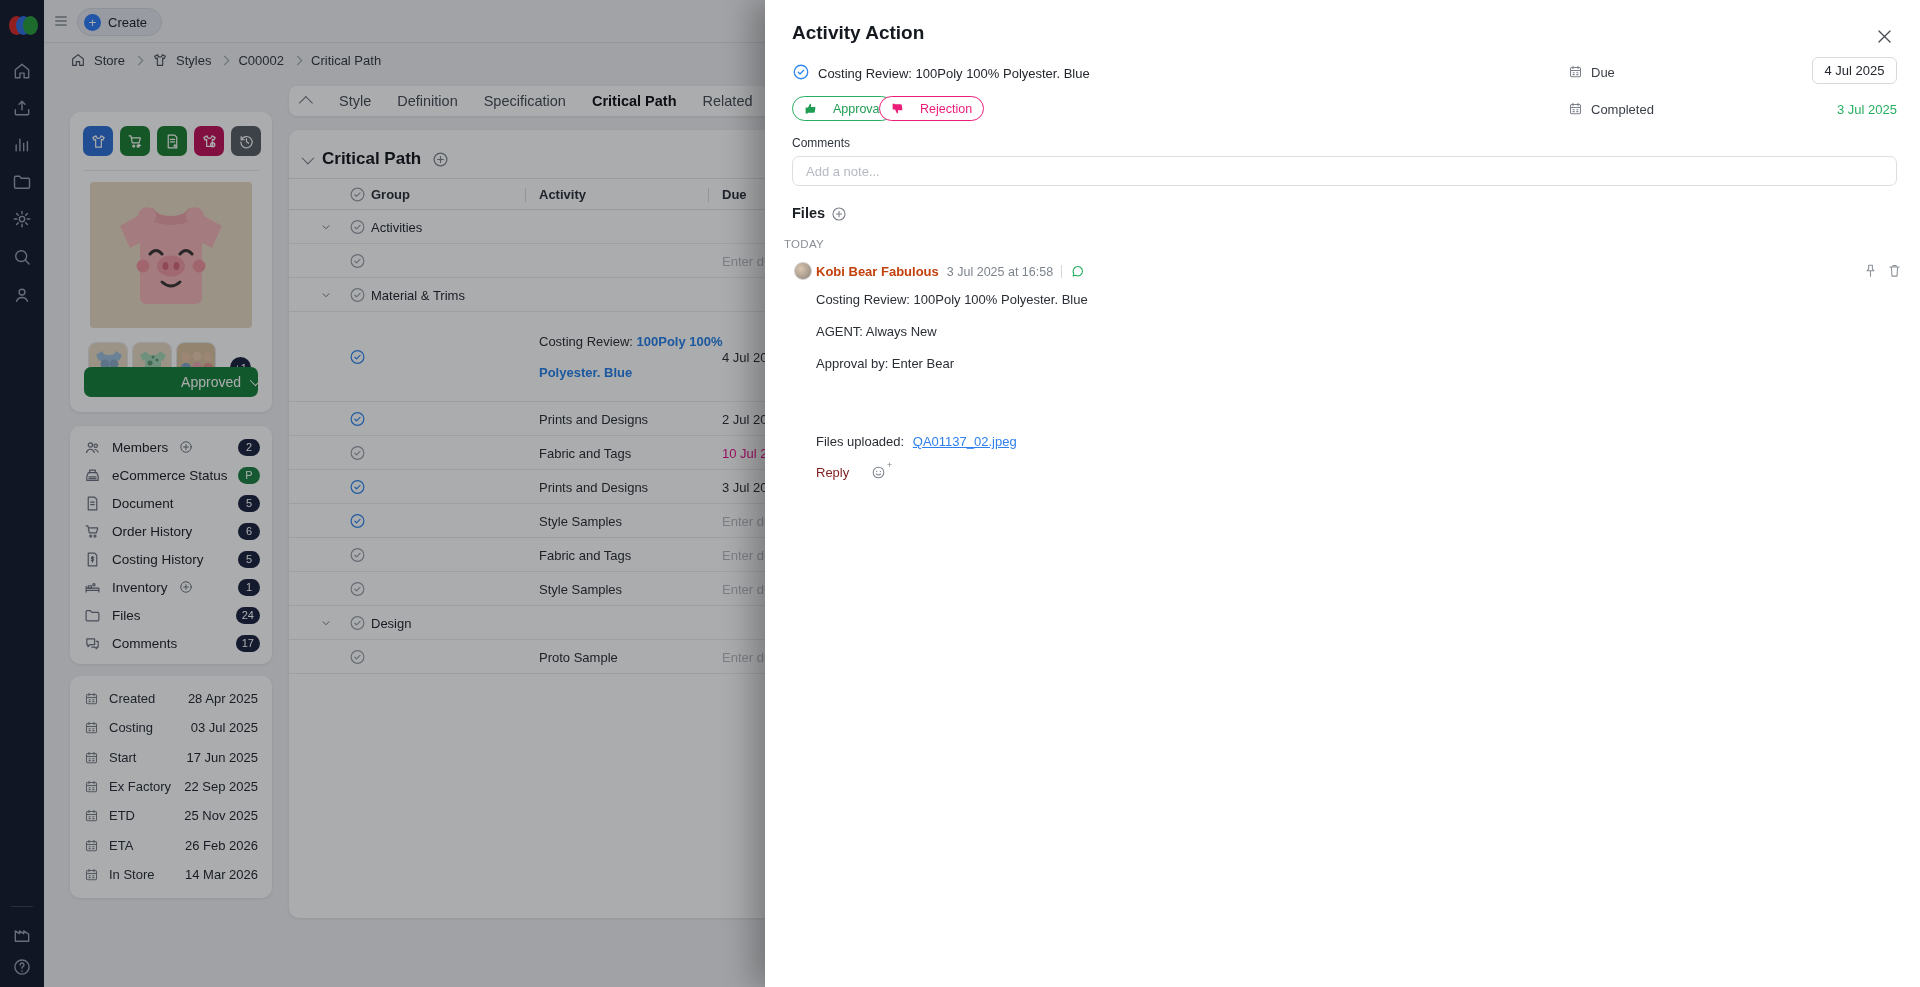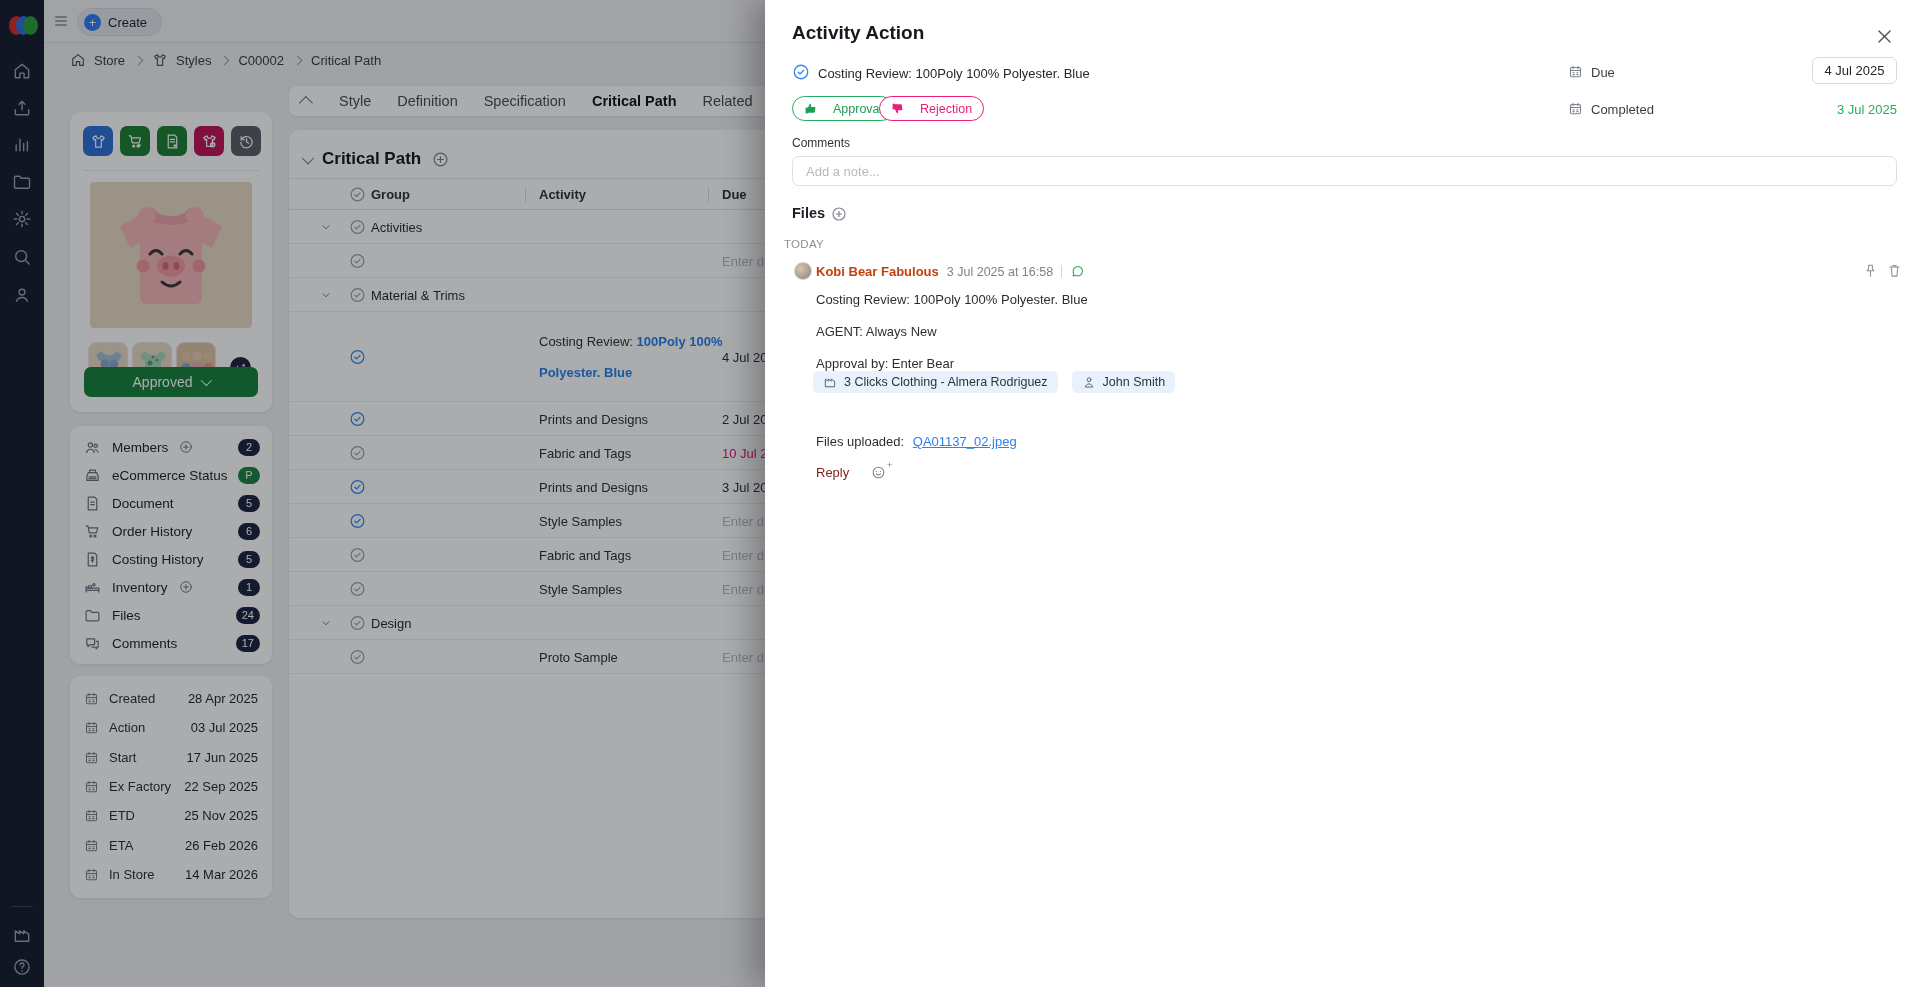--- a/index.html
+++ b/index.html
@@ -46,21 +46,21 @@
   .tb-pink { background:#c0135c; } .tb-gray { background:#585d66; }
   .tool-sep { position:absolute; left:13px; right:13px; top:58px; height:1px; background:#e8eaee; }
   .hero { position:absolute; left:20px; top:70px; width:162px; height:146px; border-radius:4px; overflow:hidden; }
   .thumbs { position:absolute; left:18px; top:230px; display:flex; gap:4px; align-items:center; }
   .thumb { width:40px; height:40px; border-radius:8px; overflow:hidden; border:1px solid #e3e5ea; }
   .more-badge { position:absolute; left:158px; top:243px; width:25px; height:25px; border-radius:50%;
                 background:#1b2340; border:2px solid #fff; color:#fff; font-size:11px;
                 display:flex; align-items:center; justify-content:center; }
   .approved-btn { position:absolute; left:14px; top:255px; width:174px; height:30px; border-radius:7px;
                   background:#17803d; color:#fff; font-size:14px; display:flex; align-items:center;
-                  justify-content:center; gap:9px; }
+                  justify-content:flex-end; gap:9px; }
   .approved-btn .chev { width:8px; height:8px; border-right:1.8px solid #fff; border-bottom:1.8px solid #fff;
                         transform:rotate(45deg) translateY(-2px); }
 
   
   .menu-card { left:26px; top:426px; width:202px; height:238px; padding:7px 0; }
   .menu-row { position:relative; height:28px; display:flex; align-items:center; padding:0 14px; gap:11px; }
   .menu-row .m-ic { width:17px; height:17px; color:#6b7280; flex:none; }
   .menu-label { font-size:13.5px; color:#20242c; white-space:nowrap; }
   .menu-plus { width:14px; height:14px; color:#6b7280; }
   .badge { position:absolute; right:12px; min-width:22px; height:17px; padding:0 6px; border-radius:9px;
@@ -520,21 +520,21 @@
         <svg class="ic m-ic">
             <use href="#i-cal"></use>
           </svg>
         <span class="date-label">Created</span>
         <span class="date-value">28 Apr 2025</span>
       </div>
       <div class="date-row">
         <svg class="ic m-ic">
             <use href="#i-cal"></use>
           </svg>
-        <span class="date-label">Action</span>
+        <span class="date-label">Costing</span>
         <span class="date-value">03 Jul 2025</span>
       </div>
       <div class="date-row">
         <svg class="ic m-ic">
             <use href="#i-cal"></use>
           </svg>
         <span class="date-label">Start</span>
         <span class="date-value">17 Jun 2025</span>
       </div>
       <div class="date-row">
@@ -754,34 +754,20 @@
         </svg>
       <svg class="ic">
           <use href="#i-trash"></use>
         </svg>
     </div>
 
     <div class="feed-line" style="top:292px">Costing Review: 100Poly 100% Polyester. Blue</div>
     <div class="feed-line" style="top:324px">AGENT: Always New</div>
     <div class="feed-line" style="top:356px">Approval by: Enter Bear</div>
 
-    <div class="chip-row">
-      <div class="chip">
-        <svg class="ic">
-            <use href="#i-factory"></use>
-          </svg>
-        <span>3 Clicks Clothing - Almera Rodriguez</span>
-      </div>
-      <div class="chip">
-        <svg class="ic">
-            <use href="#i-person"></use>
-          </svg>
-        <span>John Smith</span>
-      </div>
-    </div>
 
     <div class="uploaded-row">
       <span>Files uploaded:</span>
       <span class="file-link" style="margin-left: 5px;">QA01137_02.jpeg</span>
     </div>
 
     <div class="reply-row">
       <span class="reply-label">Reply</span>
       <span class="smile-wrap">
         <svg class="ic" style="width:15px;height:15px">

